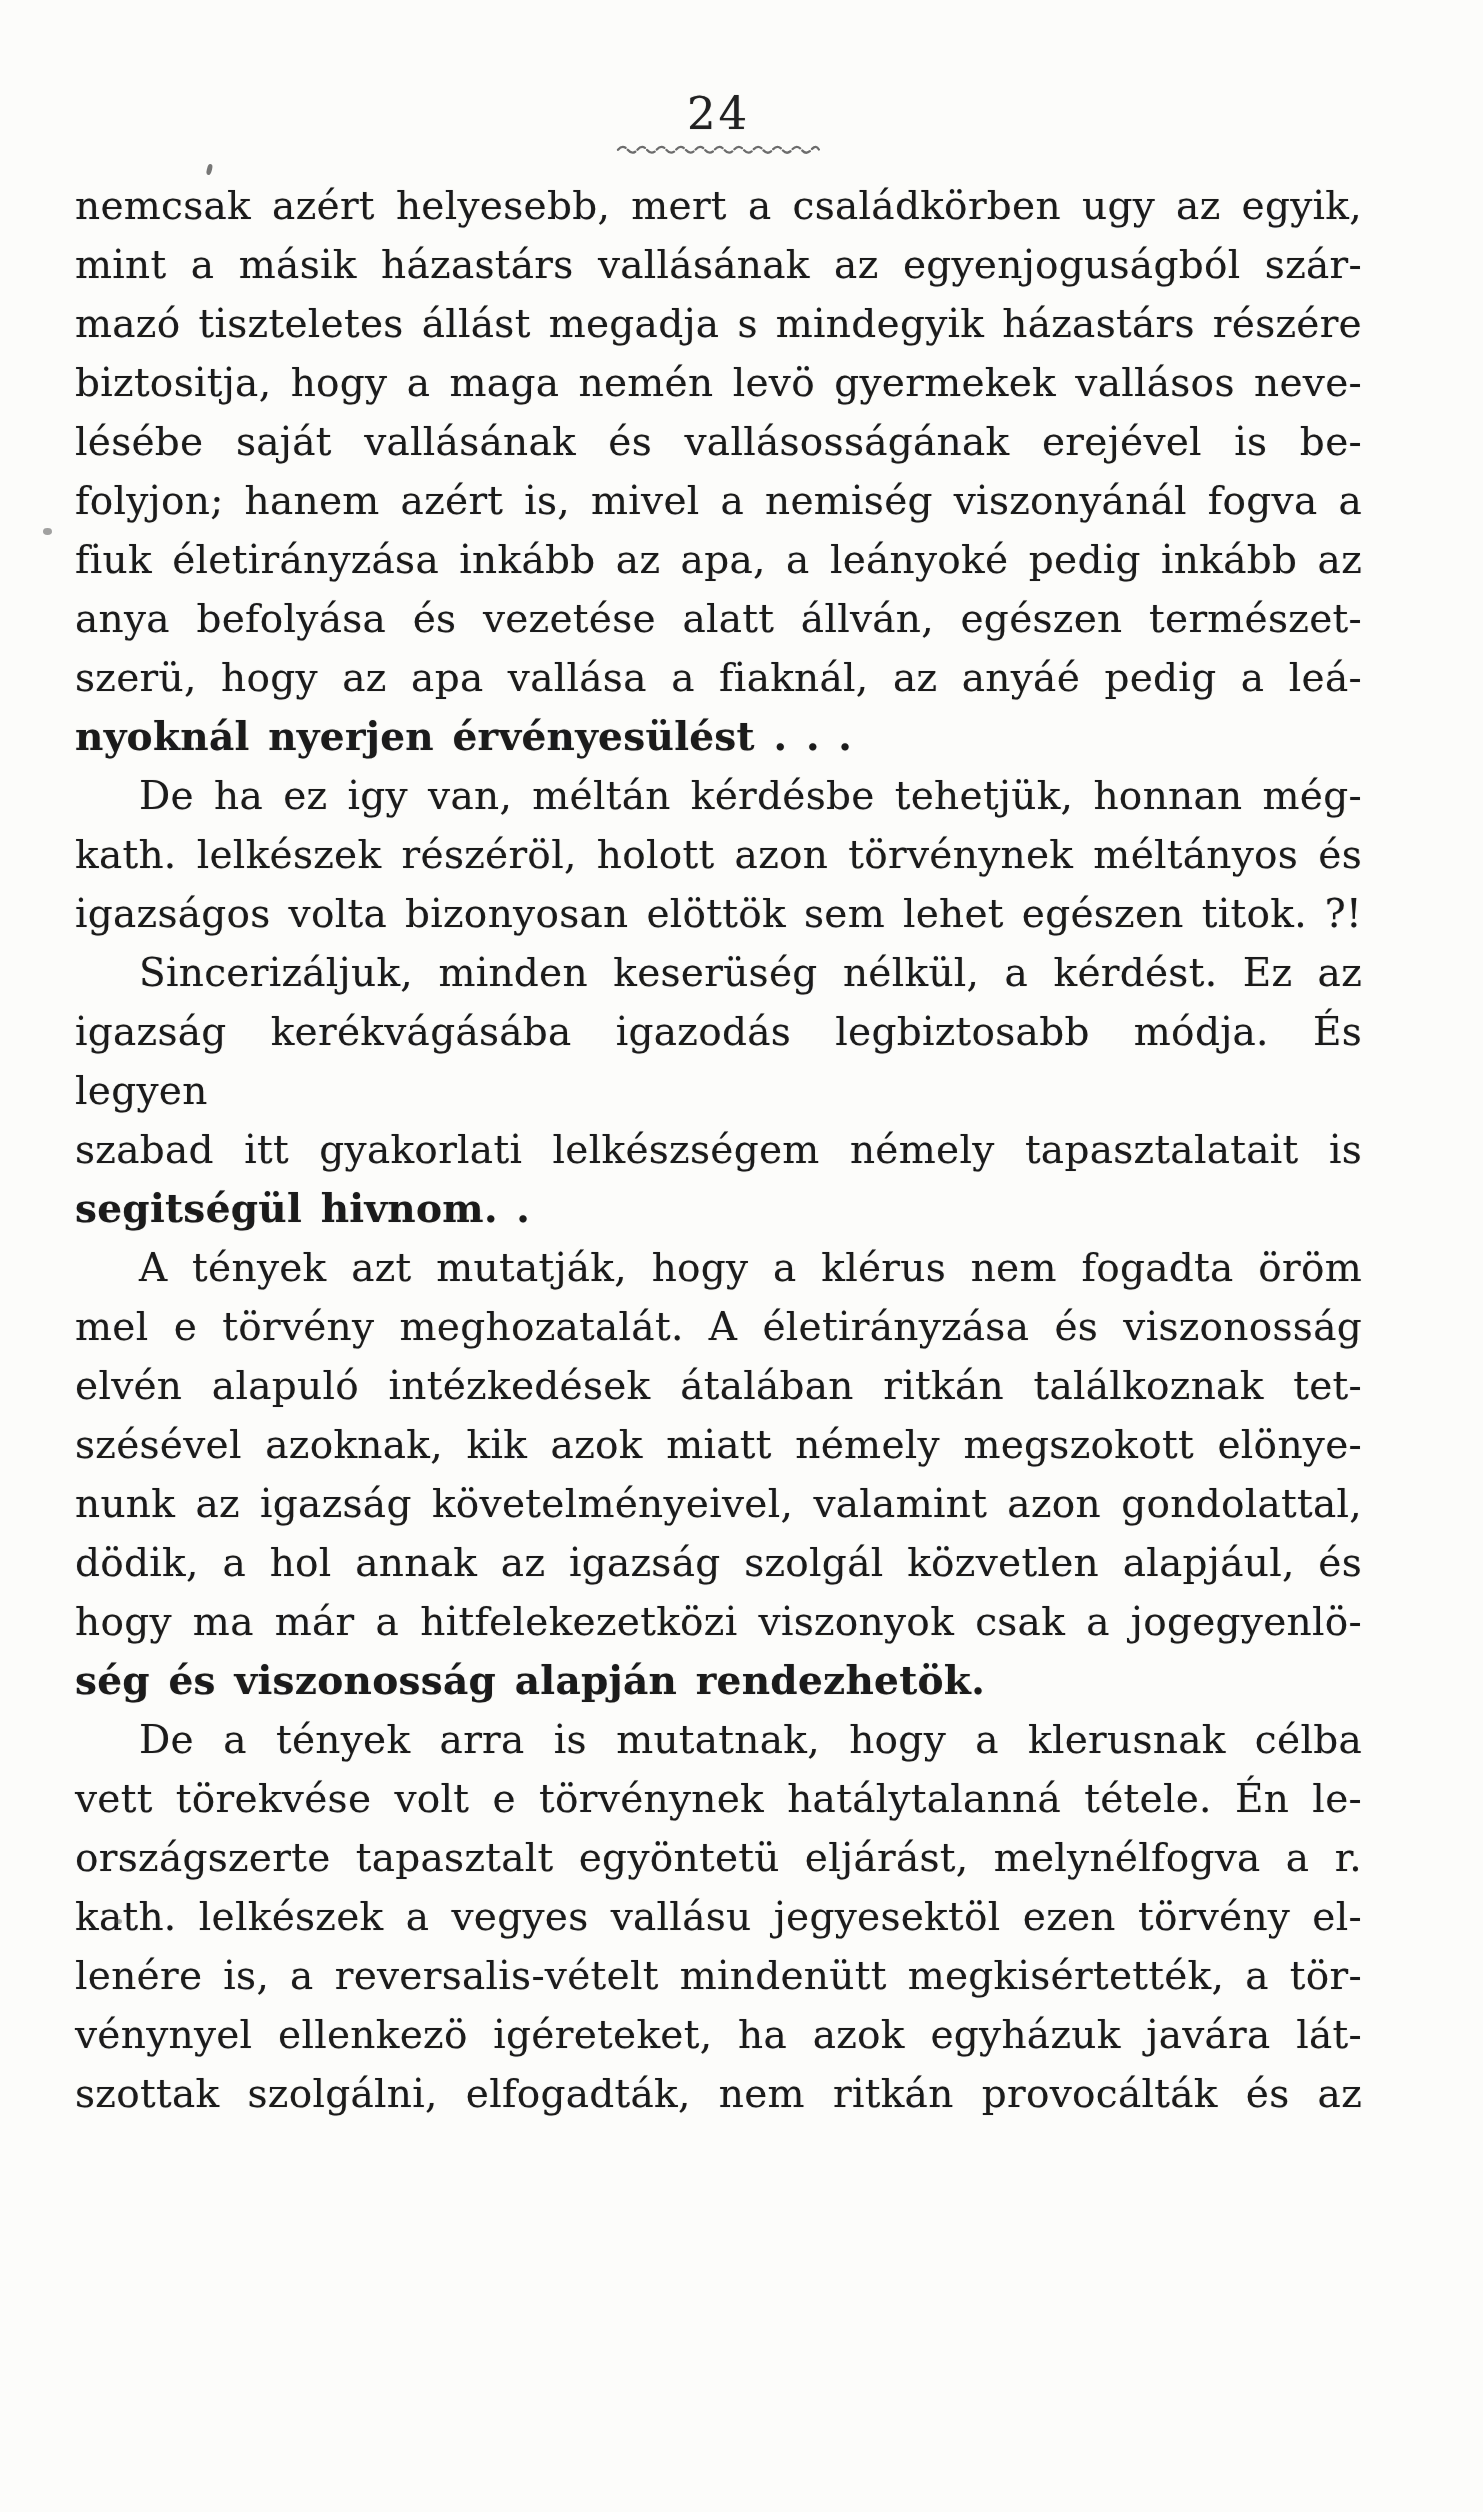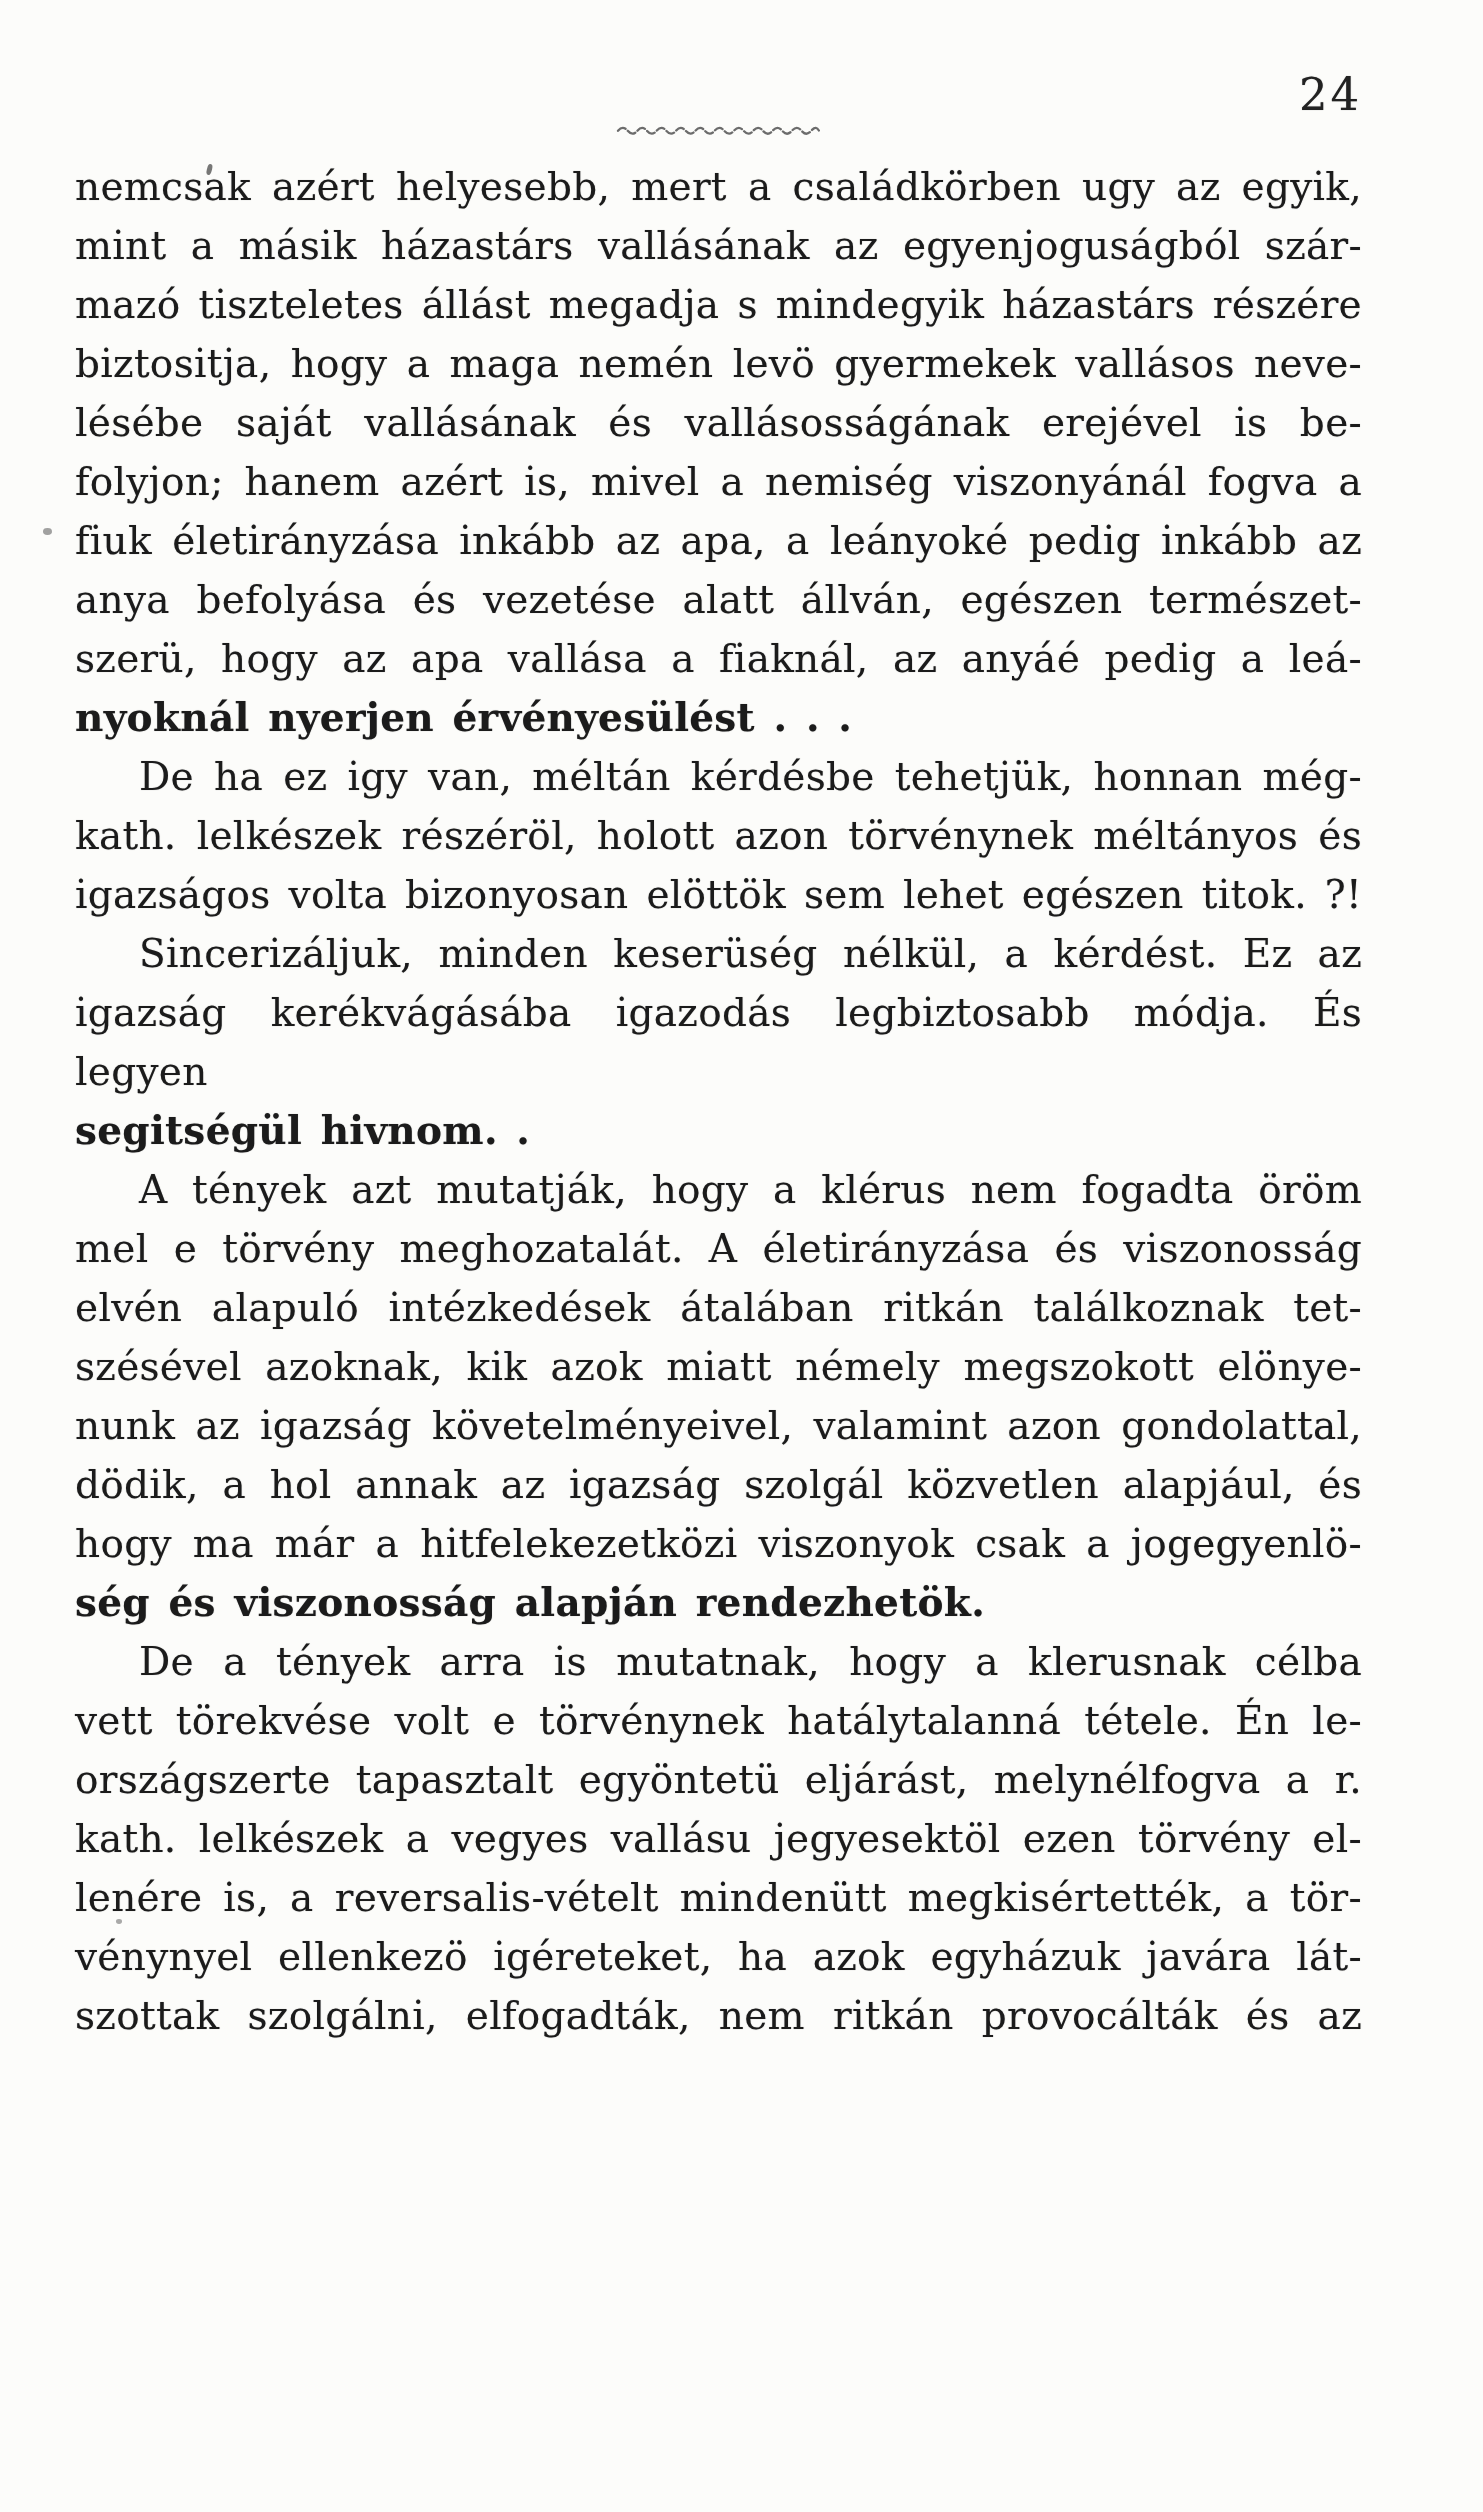--- a/index.html
+++ b/index.html
@@ -14,22 +14,22 @@
     font-family: "DejaVu Serif", "Liberation Serif", serif;
     color: #1b1b1b;
   }
   .content-col {
     position: absolute;
     left: 75px;
     top: 0;
     width: 1287px;
   }
   .page-header {
-    margin-top: 68px;
-    text-align: right;
+    margin-top: 87px;
+    text-align: center;
   }
   .page-number {
     font-size: 45px;
     letter-spacing: 2.9px;
     color: #222;
     text-shadow: 0 0 1px rgba(20,20,20,0.4);
   }
   .squiggle {
     display: block;
     margin: 2.9px auto 0 auto;
@@ -90,20 +90,21 @@
           <div class="line endline">nyoknál nyerjen érvényesülést . . .</div>
         </div>
         <div class="paragraph">
           <div class="line indent">De ha ez igy van, méltán kérdésbe tehetjük, honnan még-</div>
           <div class="line">kath. lelkészek részéröl, holott azon törvénynek méltányos és</div>
           <div class="line">igazságos volta bizonyosan elöttök sem lehet egészen titok. ?!</div>
         </div>
         <div class="paragraph">
           <div class="line indent">Sincerizáljuk, minden keserüség nélkül, a kérdést. Ez az</div>
           <div class="line">igazság kerékvágásába igazodás legbiztosabb módja. És legyen</div>
+          <div class="line">szabad itt gyakorlati lelkészségem némely tapasztalatait is</div>
           <div class="line endline">segitségül hivnom. .</div>
         </div>
         <div class="paragraph">
           <div class="line indent">A tények azt mutatják, hogy a klérus nem fogadta öröm</div>
           <div class="line">mel e törvény meghozatalát. A életirányzása és viszonosság</div>
           <div class="line">elvén alapuló intézkedések átalában ritkán találkoznak tet-</div>
           <div class="line">szésével azoknak, kik azok miatt némely megszokott elönye-</div>
           <div class="line">nunk az igazság követelményeivel, valamint azon gondolattal,</div>
           <div class="line">dödik, a hol annak az igazság szolgál közvetlen alapjául, és</div>
           <div class="line">hogy ma már a hitfelekezetközi viszonyok csak a jogegyenlö-</div>

